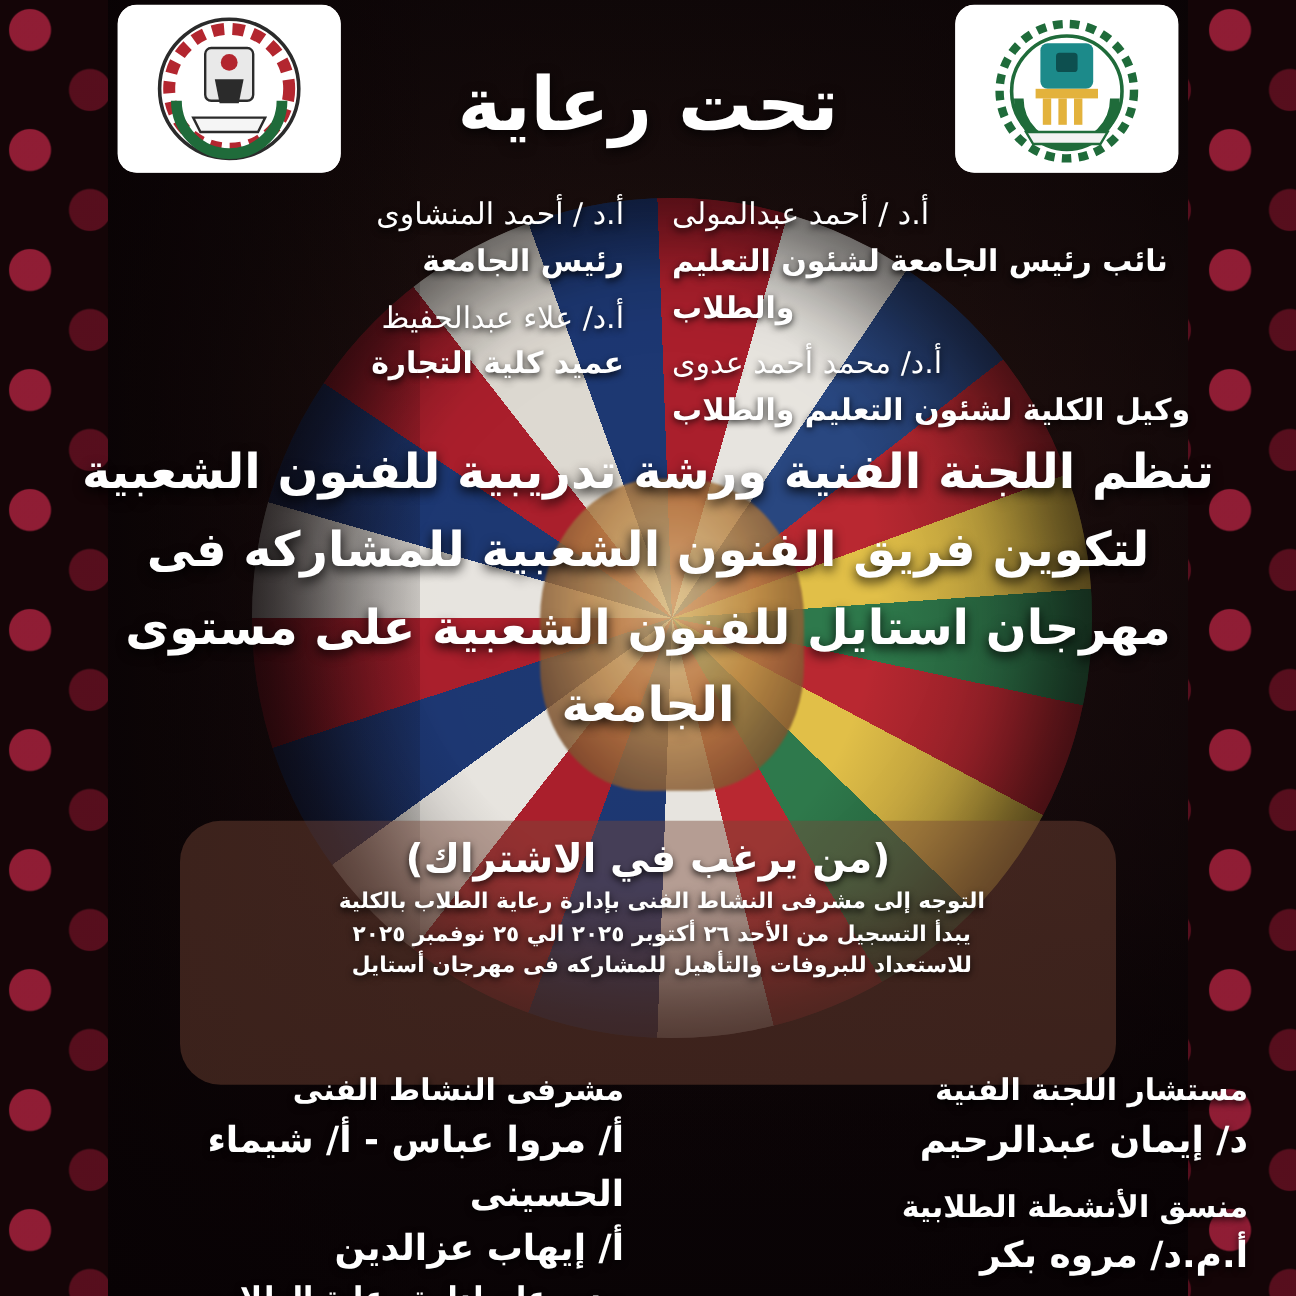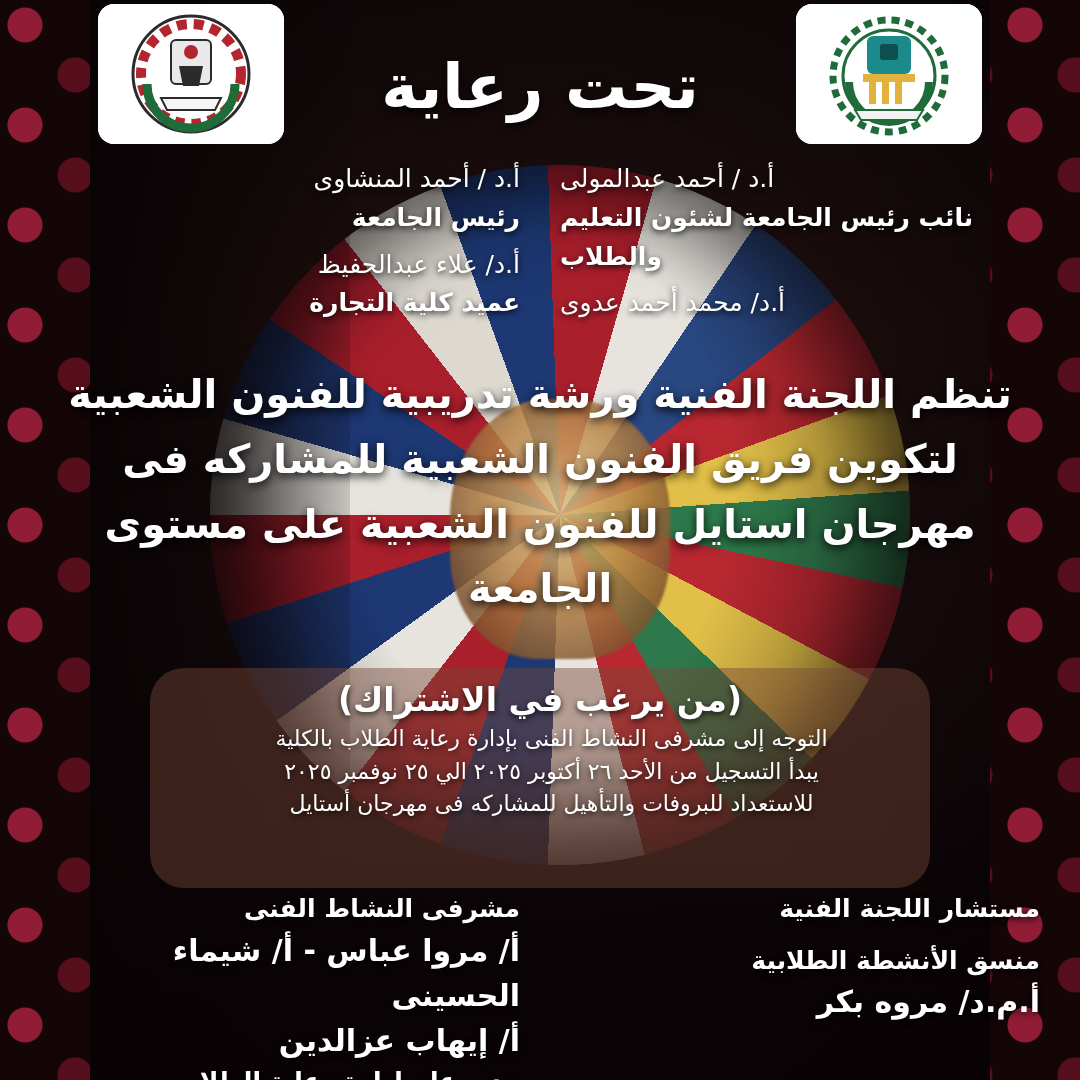--- a/index.html
+++ b/index.html
@@ -179,38 +179,38 @@
     font-size: 40px;
     font-weight: bold;
     line-height: 1.62;
     text-shadow: 0 3px 10px rgba(0,0,0,0.9);
   }
 
   
   .reg-box {
     position: absolute;
     left: 150px;
-    top: 668px;
+    top: 684px;
     width: 780px;
     height: 220px;
     background: rgba(120,70,55,0.45);
     border-radius: 34px;
     text-align: center;
     padding-top: 12px;
     box-sizing: border-box;
   }
   .reg-title {
     font-size: 33px;
     font-weight: bold;
     margin-bottom: 4px;
     text-shadow: 0 2px 6px rgba(0,0,0,0.8);
   }
   .reg-line {
-    font-size: 22px;
-    font-weight: normal;
+    font-size: 18px;
+    font-weight: bold;
     line-height: 1.48;
     text-shadow: 0 2px 6px rgba(0,0,0,0.8);
     margin-left: 23px;
   }
 
   
   .footer {
     position: absolute;
     left: 40px;
     top: 890px;
@@ -286,20 +286,21 @@
     </svg>
   </div>
 
   <div class="headline">تحت رعاية</div>
 
   <div class="patrons">
     <div class="patron-col side-left">
       <div class="patron-name">أ.د / أحمد عبدالمولى</div>
       <div class="patron-title">نائب رئيس الجامعة لشئون التعليم والطلاب</div>
       <div class="patron-name">أ.د/ محمد أحمد عدوى</div>
+      <div class="patron-title">وكيل الكلية لشئون التعليم والطلاب</div>
     </div>
     <div class="patron-col side-right">
       <div class="patron-name">أ.د / أحمد المنشاوى</div>
       <div class="patron-title">رئيس الجامعة</div>
       <div class="patron-name">أ.د/ علاء عبدالحفيظ</div>
       <div class="patron-title">عميد كلية التجارة</div>
     </div>
   </div>
 
   <div class="body-text">
@@ -311,20 +312,21 @@
   <div class="reg-box">
     <div class="reg-title">(من يرغب في الاشتراك)</div>
     <div class="reg-line">التوجه إلى مشرفى النشاط الفنى بإدارة رعاية الطلاب بالكلية</div>
     <div class="reg-line">يبدأ التسجيل من الأحد ٢٦ أكتوبر ٢٠٢٥ الي ٢٥ نوفمبر ٢٠٢٥</div>
     <div class="reg-line">للاستعداد للبروفات والتأهيل للمشاركه فى مهرجان أستايل</div>
   </div>
 
   <div class="footer">
     <div class="footer-col col-b">
       <div class="f-head">مستشار اللجنة الفنية</div>
+      <div class="f-name">د/ إيمان عبدالرحيم</div>
       <div class="f-gap"></div>
       <div class="f-head">منسق الأنشطة الطلابية</div>
       <div class="f-name">أ.م.د/ مروه بكر</div>
     </div>
     <div class="footer-col col-a">
       <div class="f-head">مشرفى النشاط الفنى</div>
       <div class="f-name">أ/ مروا عباس  -  أ/ شيماء الحسينى</div>
       <div class="f-name">أ/ إيهاب عزالدين</div>
       <div class="f-head">مدير عام إدارة رعاية الطلاب</div>
     </div>

